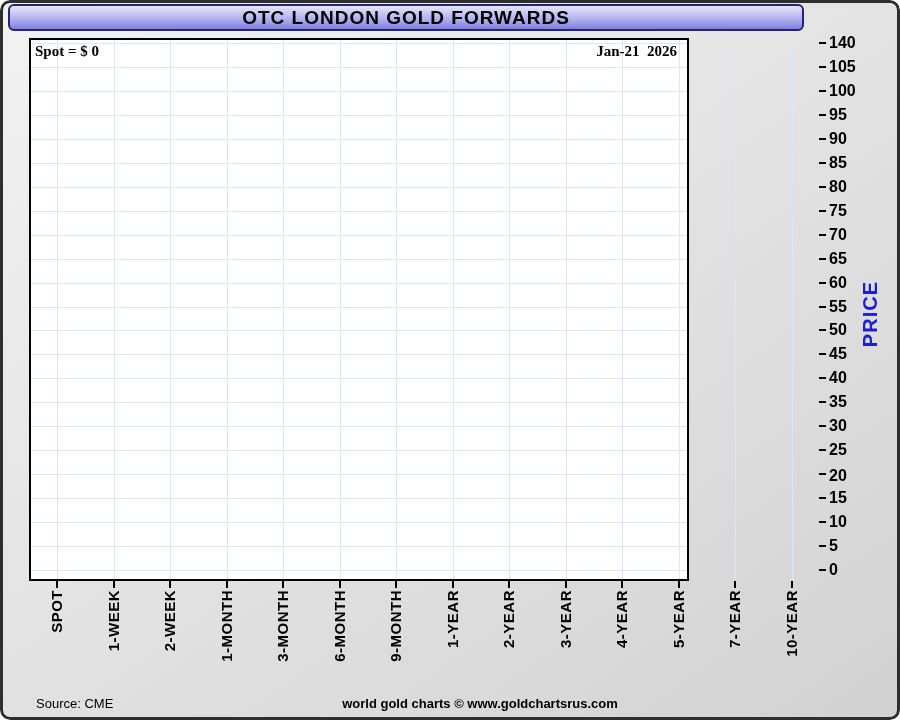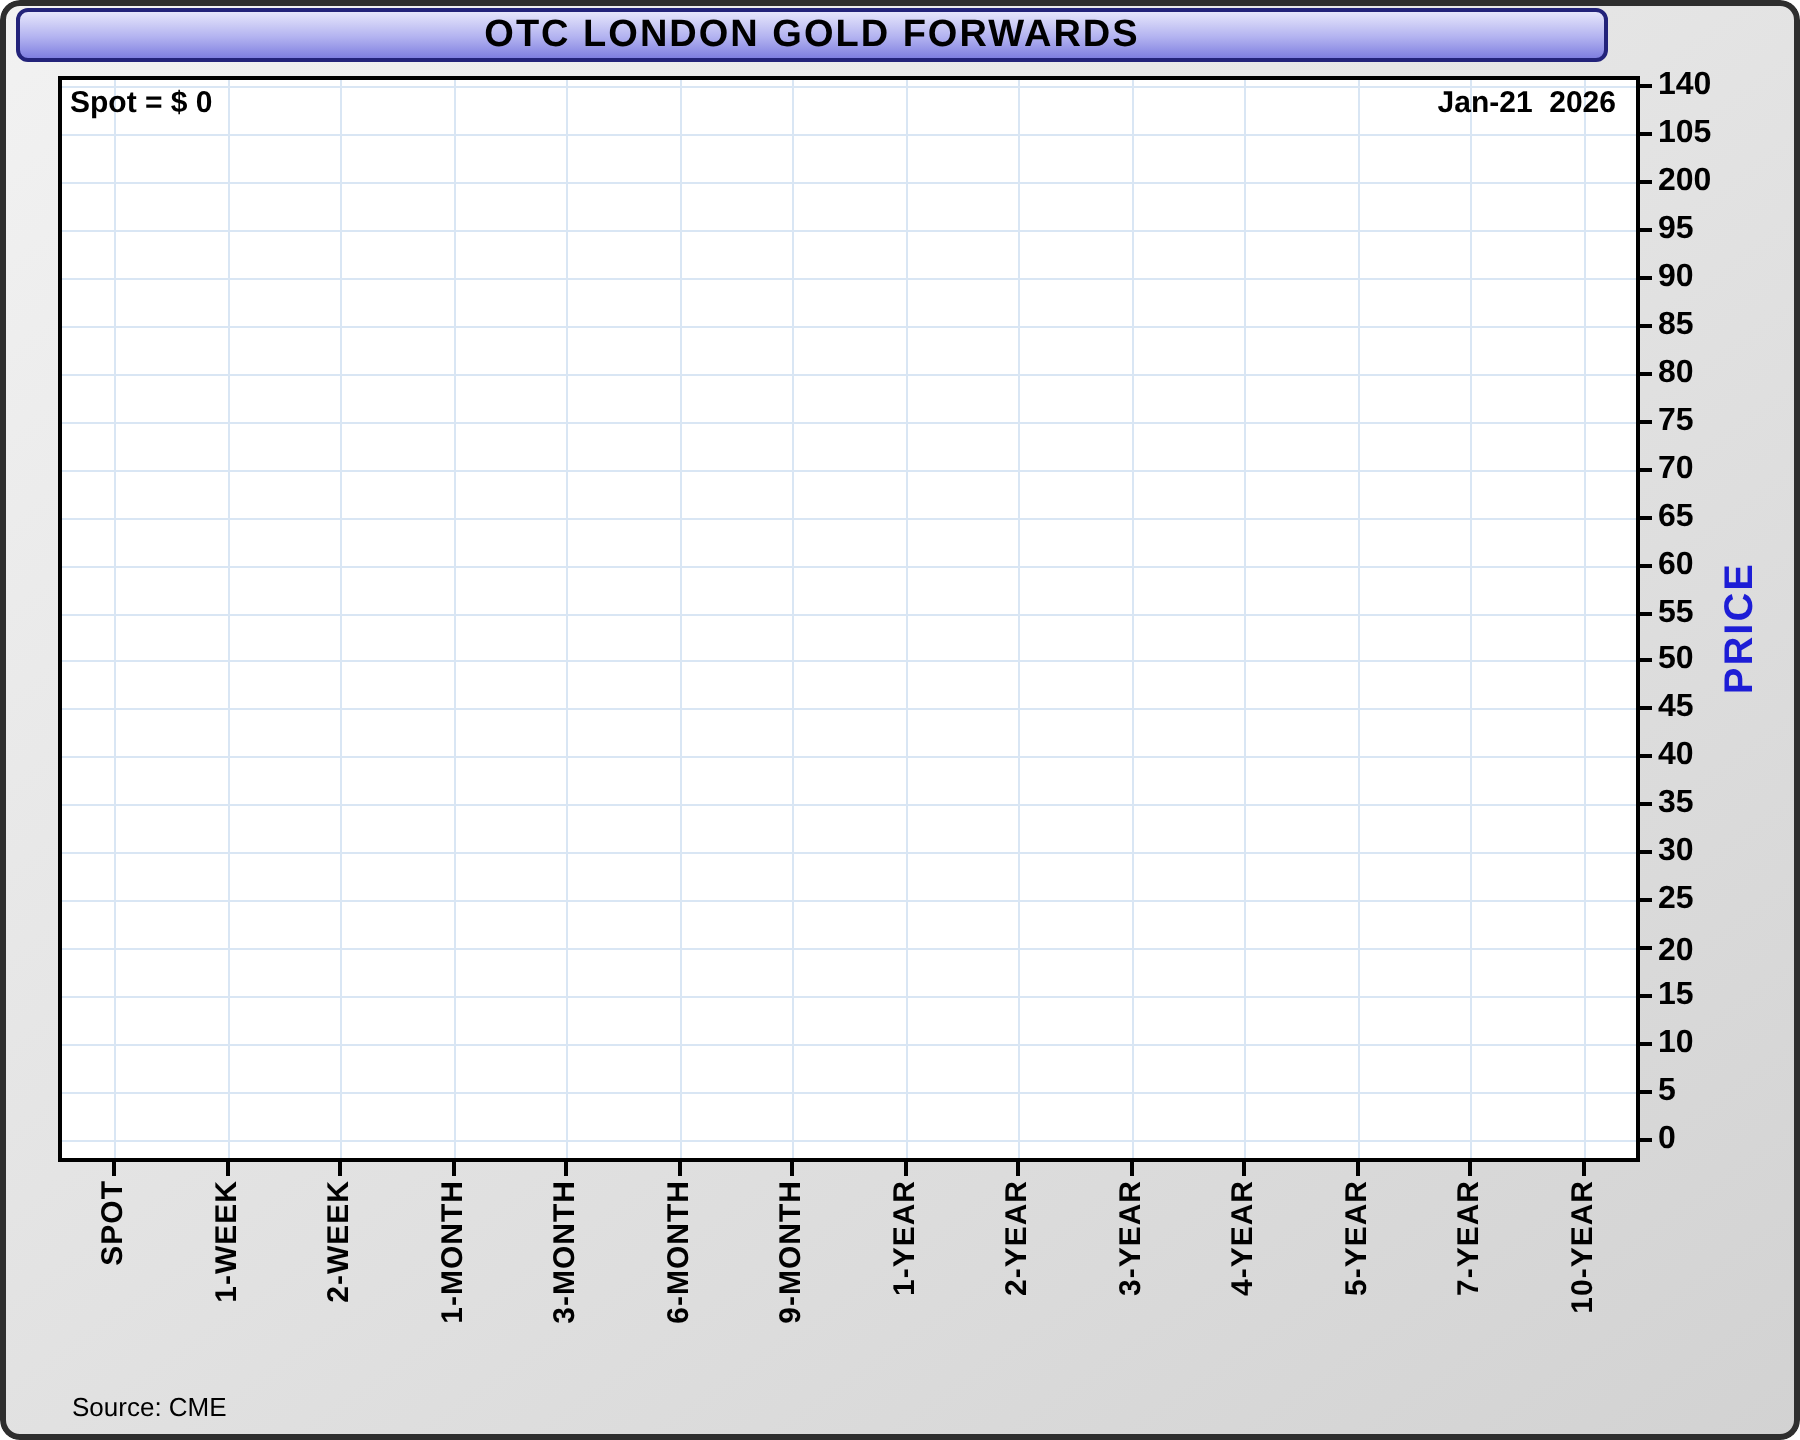--- a/index.html
+++ b/index.html
@@ -14,22 +14,22 @@
     pointer-events:none;z-index:50;
   }
   .titlebar{
     position:absolute;left:8px;top:4px;width:796px;height:27px;box-sizing:border-box;
     border:2px solid #23237a;border-radius:6px;
     background:linear-gradient(180deg,#e6e6fb 0%,#b2b2f0 55%,#7f7fe0 100%);
     display:flex;align-items:center;justify-content:center;z-index:5;
   }
   .title-text{font-weight:bold;font-size:19px;color:#000;letter-spacing:1px;white-space:nowrap;}
   .plot{
-    position:absolute;left:29px;top:38px;width:791px;height:543px;box-sizing:border-box;
-    background:#fff;border:2px solid #000;z-index:1;
+    position:absolute;left:29px;top:38px;width:660px;height:543px;box-sizing:border-box;
+    background:#fff;border:2px solid #000;z-index:1;font-family:Liberation Serif, serif;
   }
   .hgrid{position:absolute;left:0;width:100%;height:1px;background:var(--grid,#d9e6f4);}
   .vgrid{position:absolute;top:0;height:100%;width:1px;background:var(--grid,#d9e6f4);}
   .anno{position:absolute;left:4px;top:1px;font-weight:bold;font-size:15px;line-height:21px;color:#000;z-index:3;}
   .date{position:absolute;right:10px;top:1px;font-weight:bold;font-size:15px;line-height:21px;color:#000;white-space:pre;z-index:3;}
   .ytick{position:absolute;left:819px;width:7px;height:2px;background:#000;z-index:2;}
   .yticklabel{position:absolute;left:829px;font-weight:bold;font-size:16px;line-height:18px;color:#000;z-index:2;}
   .xtick{position:absolute;top:581px;width:2px;height:7px;background:#000;z-index:2;}
   .xticklabel{
     position:absolute;top:590px;writing-mode:vertical-rl;transform:rotate(180deg);
@@ -134,21 +134,21 @@
       <div class="yticklabel" style="top: 201.682px;">75</div>
       <div class="ytick" style="top: 185.727px;"></div>
       <div class="yticklabel" style="top: 177.727px;">80</div>
       <div class="ytick" style="top: 161.773px;"></div>
       <div class="yticklabel" style="top: 153.773px;">85</div>
       <div class="ytick" style="top: 137.818px;"></div>
       <div class="yticklabel" style="top: 129.818px;">90</div>
       <div class="ytick" style="top: 113.864px;"></div>
       <div class="yticklabel" style="top: 105.864px;">95</div>
       <div class="ytick" style="top: 89.9091px;"></div>
-      <div class="yticklabel" style="top: 81.9091px;">200</div>
+      <div class="yticklabel" style="top: 81.9091px;">100</div>
       <div class="ytick" style="top: 65.9545px;"></div>
       <div class="yticklabel" style="top: 57.9545px;">105</div>
       <div class="ytick" style="top: 42px;"></div>
       <div class="yticklabel" style="top: 34px;">140</div>
     </div>
   <div>
       <div class="xtick" style="left: 56.25px;"></div>
       <div class="xticklabel" style="left: 48.25px;">SPOT</div>
       <div class="xtick" style="left: 112.75px;"></div>
       <div class="xticklabel" style="left: 104.75px;">1-WEEK</div>
@@ -174,15 +174,16 @@
       <div class="xticklabel" style="left: 669.75px;">5-YEAR</div>
       <div class="xtick" style="left: 734.25px;"></div>
       <div class="xticklabel" style="left: 726.25px;">7-YEAR</div>
       <div class="xtick" style="left: 790.75px;"></div>
       <div class="xticklabel" style="left: 782.75px;">10-YEAR</div>
     </div>
 
   <div class="price-label">PRICE</div>
 
   <div class="source">Source: CME</div>
+  <div class="copyright">world gold charts © www.goldchartsrus.com</div>
 
   <div class="frame-border"></div>
 </div>
 
 </body></html>

